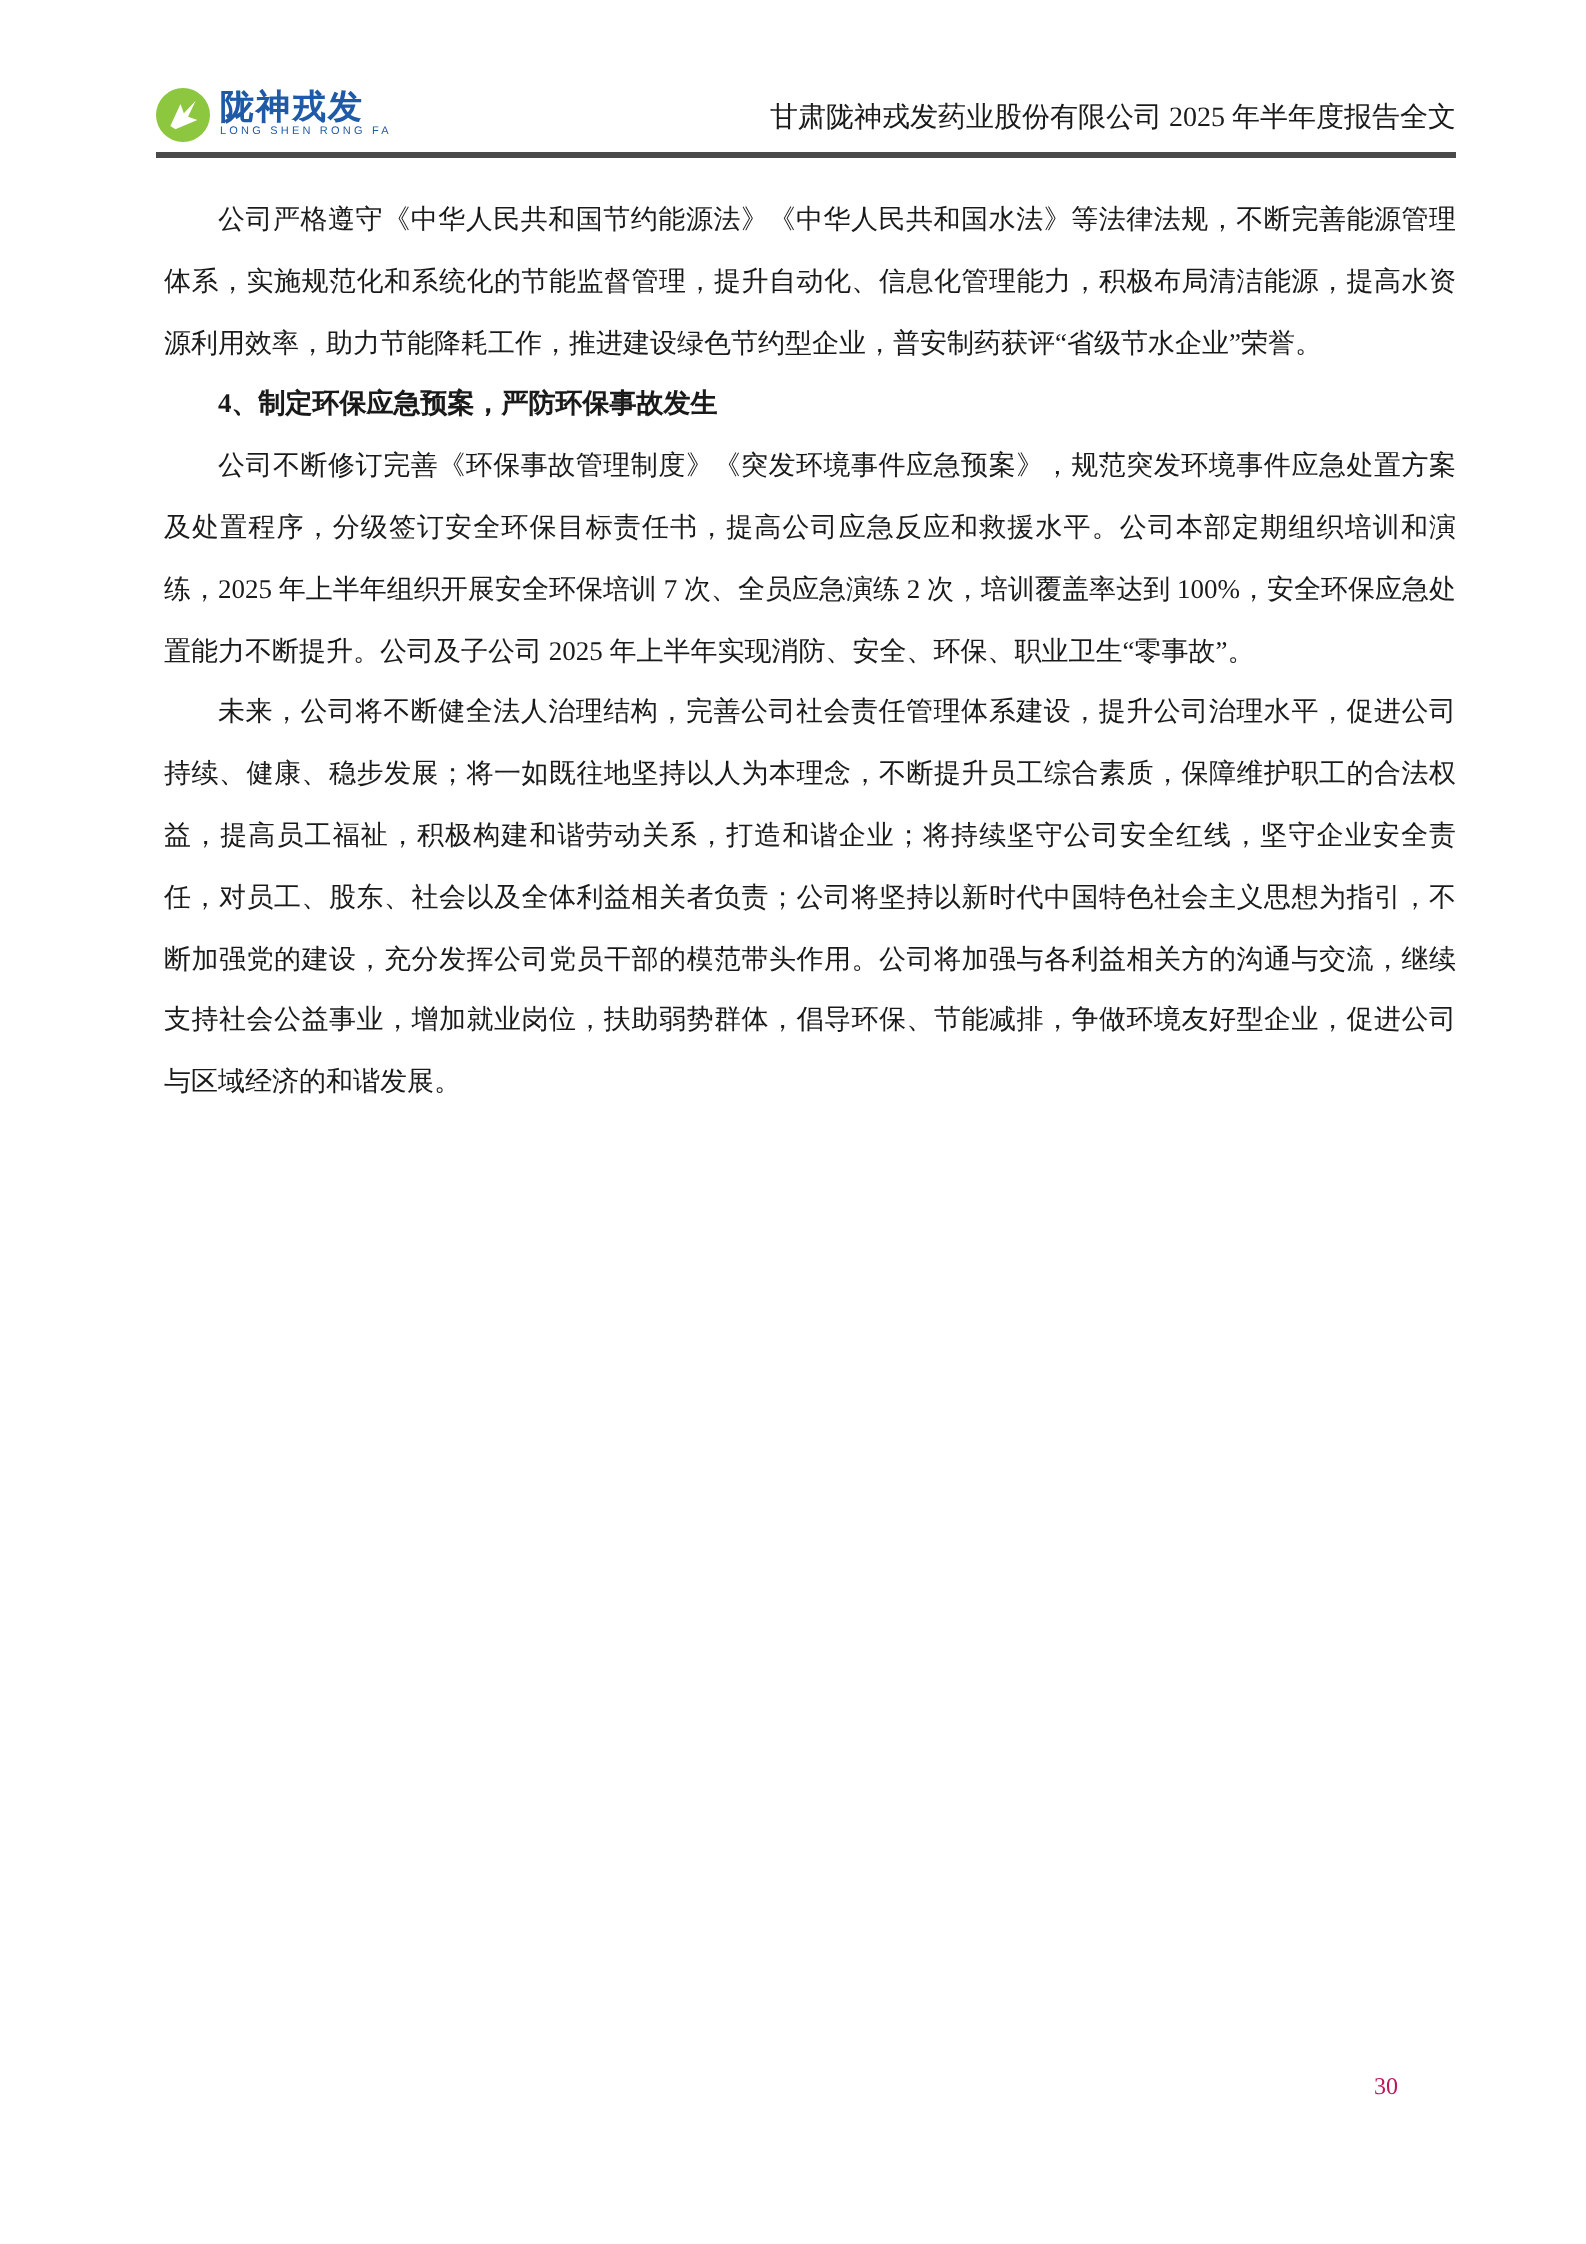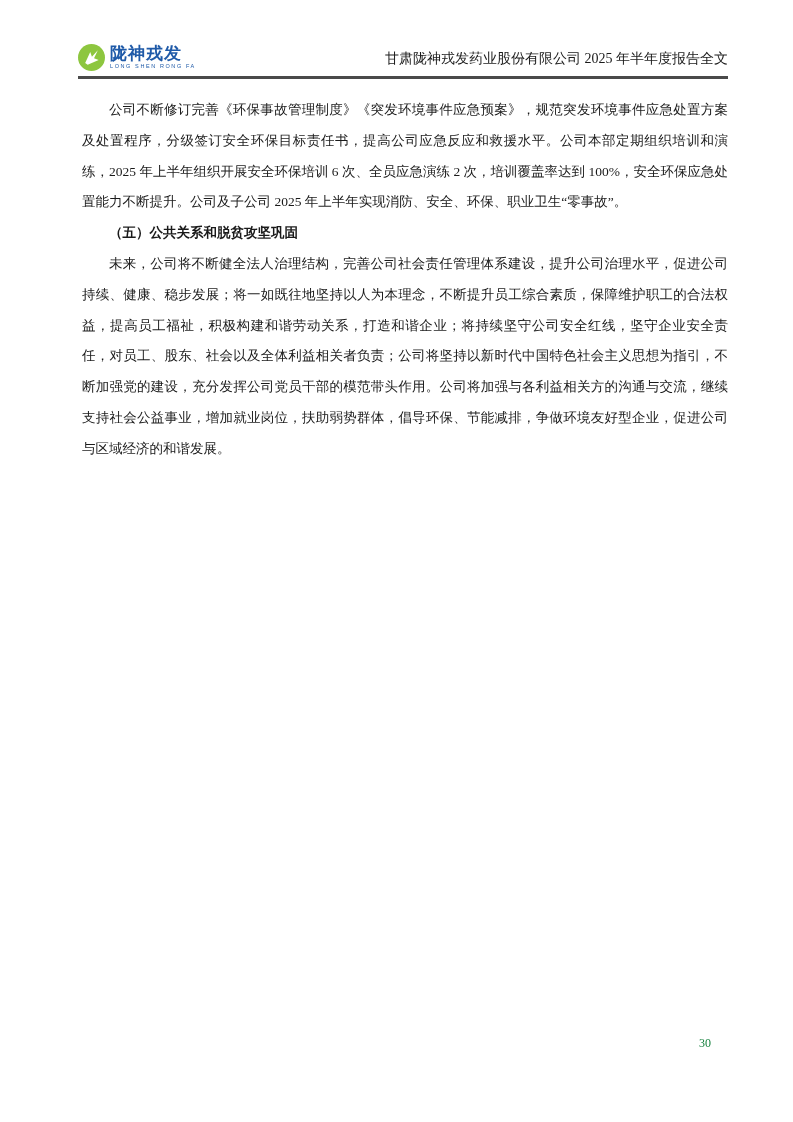--- a/index.html
+++ b/index.html
@@ -46,23 +46,23 @@
     font-size: 13.5px;
     line-height: 30.8px;
     text-align: justify;
     text-justify: inter-ideograph;
   }
   .para { margin: 0; text-indent: 2em; }
   .heading { margin: 0; text-indent: 2em; font-weight: bold; }
   .page-number {
     position: absolute;
     top: 1036px;
-    right: 72px;
+    right: 84px;
     font-size: 12px;
-    color: #15803d;
+    color: #be185d;
   }
 </style>
 </head>
 <body>
 
 <div class="page">
 
   <div class="header">
     <div class="logo">
       <svg class="logo-circle" viewBox="0 0 32 32" aria-hidden="true">
@@ -71,20 +71,21 @@
       </svg>
       <div class="logo-text">
         <span class="logo-name">陇神戎发</span>
         <span class="logo-sub">LONG SHEN RONG FA</span>
       </div>
     </div>
     <div class="doc-title">甘肃陇神戎发药业股份有限公司 2025 年半年度报告全文</div>
   </div>
 
   <div class="content">
-    <p class="para">公司不断修订完善《环保事故管理制度》《突发环境事件应急预案》，规范突发环境事件应急处置方案及处置程序，分级签订安全环保目标责任书，提高公司应急反应和救援水平。公司本部定期组织培训和演练，2025 年上半年组织开展安全环保培训 6 次、全员应急演练 2 次，培训覆盖率达到 100%，安全环保应急处置能力不断提升。公司及子公司 2025 年上半年实现消防、安全、环保、职业卫生“零事故”。</p>
-    <p class="heading">（五）公共关系和脱贫攻坚巩固</p>
+    <p class="para">公司严格遵守《中华人民共和国节约能源法》《中华人民共和国水法》等法律法规，不断完善能源管理体系，实施规范化和系统化的节能监督管理，提升自动化、信息化管理能力，积极布局清洁能源，提高水资源利用效率，助力节能降耗工作，推进建设绿色节约型企业，普安制药获评“省级节水企业”荣誉。</p>
+    <p class="heading">4、制定环保应急预案，严防环保事故发生</p>
+    <p class="para">公司不断修订完善《环保事故管理制度》《突发环境事件应急预案》，规范突发环境事件应急处置方案及处置程序，分级签订安全环保目标责任书，提高公司应急反应和救援水平。公司本部定期组织培训和演练，2025 年上半年组织开展安全环保培训 7 次、全员应急演练 2 次，培训覆盖率达到 100%，安全环保应急处置能力不断提升。公司及子公司 2025 年上半年实现消防、安全、环保、职业卫生“零事故”。</p>
     <p class="para">未来，公司将不断健全法人治理结构，完善公司社会责任管理体系建设，提升公司治理水平，促进公司持续、健康、稳步发展；将一如既往地坚持以人为本理念，不断提升员工综合素质，保障维护职工的合法权益，提高员工福祉，积极构建和谐劳动关系，打造和谐企业；将持续坚守公司安全红线，坚守企业安全责任，对员工、股东、社会以及全体利益相关者负责；公司将坚持以新时代中国特色社会主义思想为指引，不断加强党的建设，充分发挥公司党员干部的模范带头作用。公司将加强与各利益相关方的沟通与交流，继续支持社会公益事业，增加就业岗位，扶助弱势群体，倡导环保、节能减排，争做环境友好型企业，促进公司与区域经济的和谐发展。</p>
   </div>
 
   <div class="page-number">30</div>
 
 </div>
 
 </body></html>

